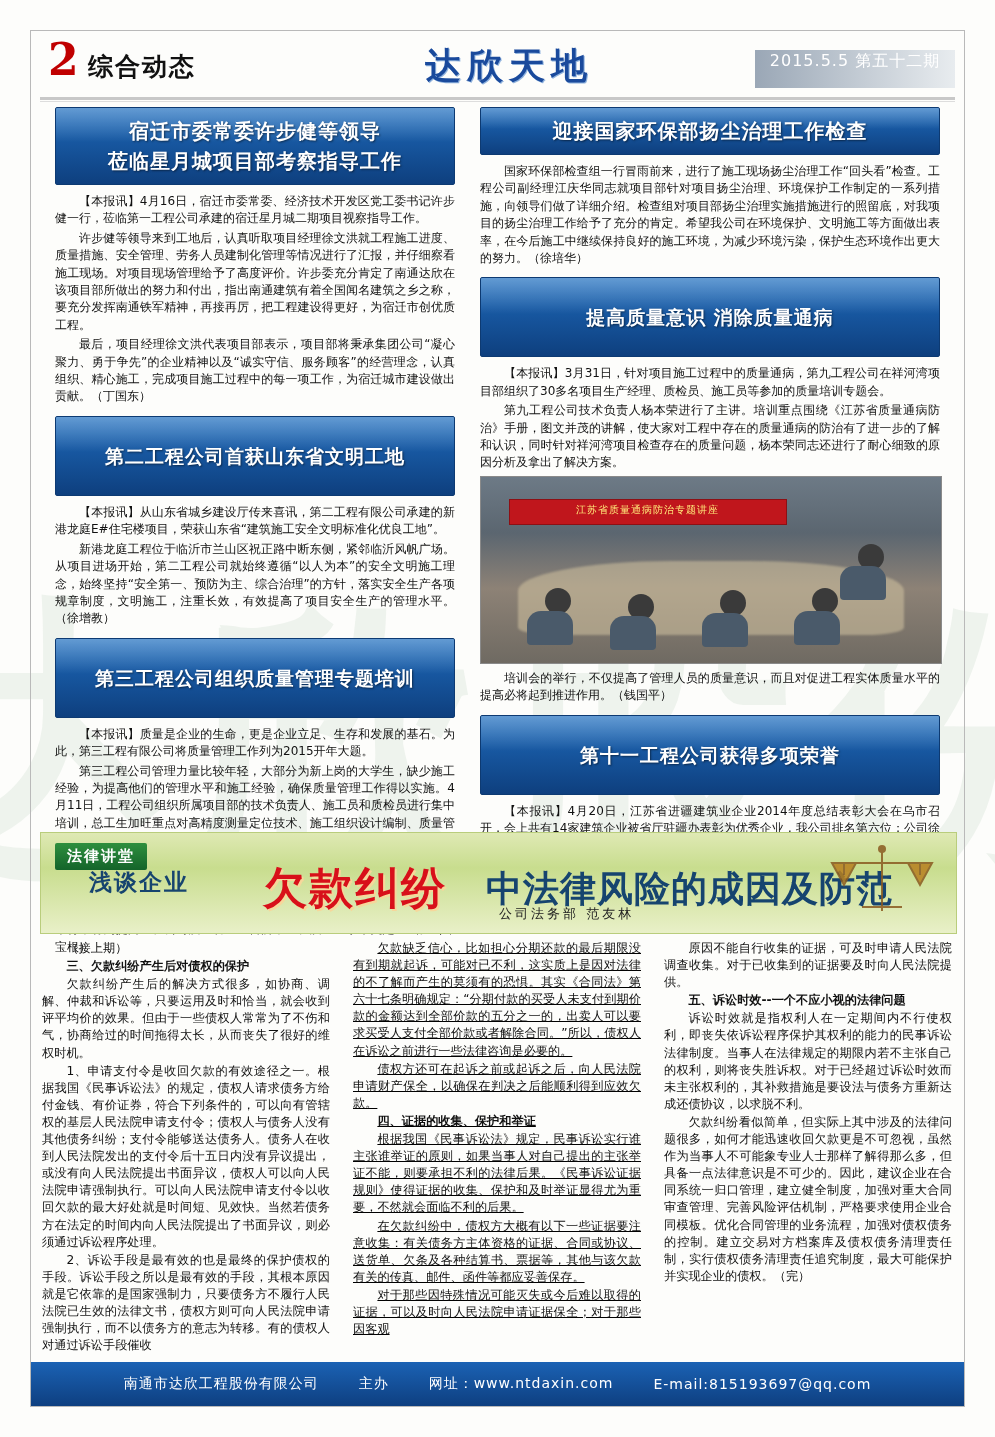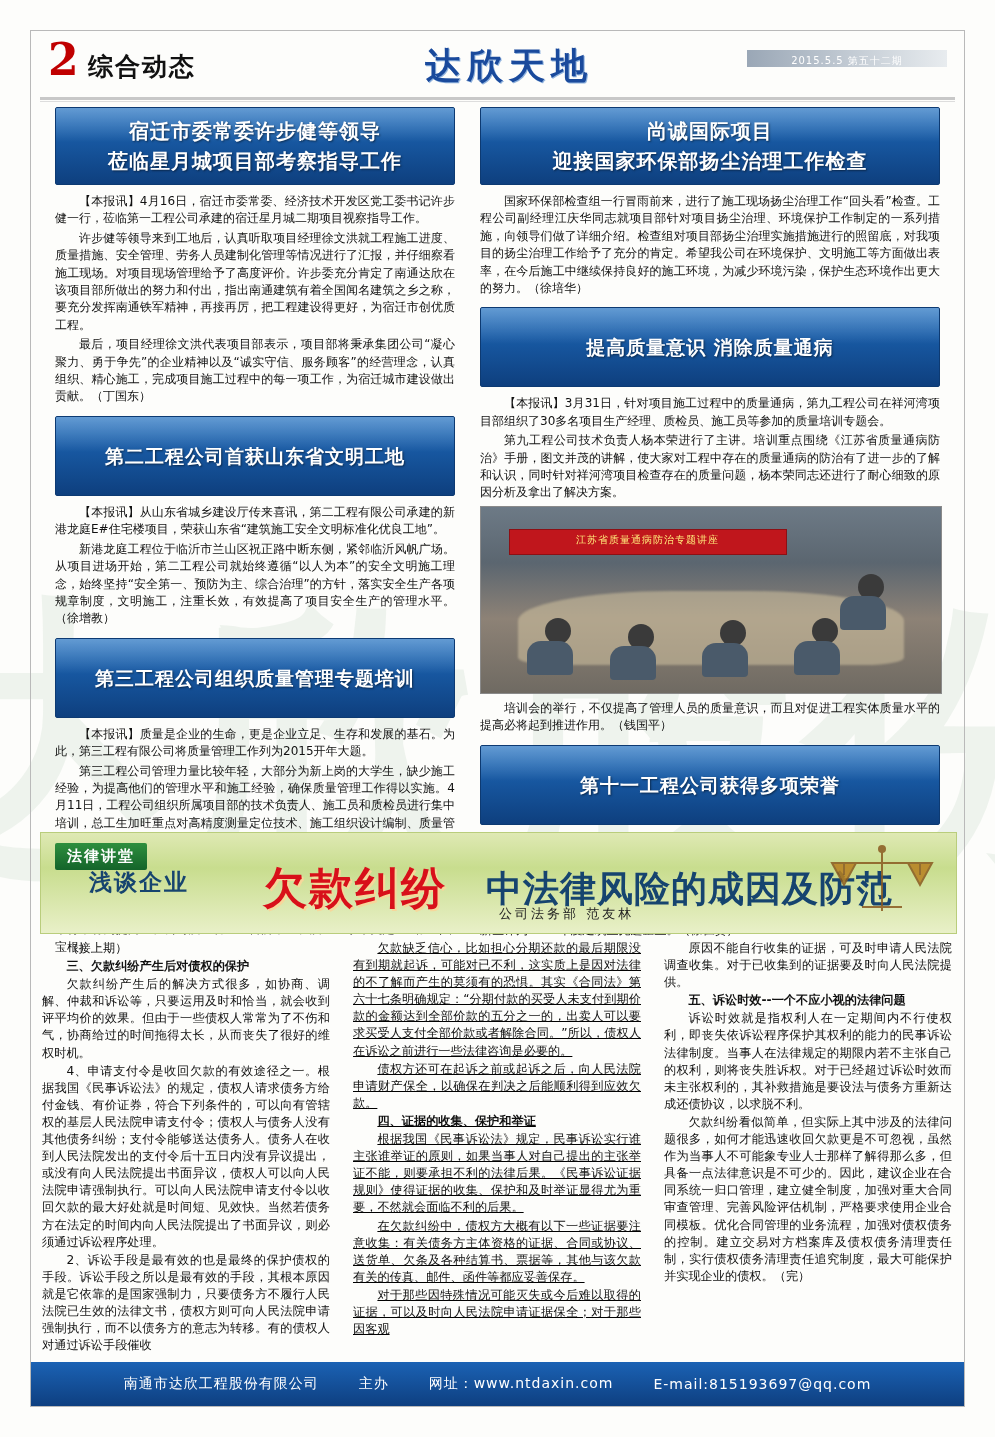--- a/index.html
+++ b/index.html
@@ -46,23 +46,23 @@
     font-family:"DejaVu Sans",sans-serif;
   }
   .paper-logo{
     position:absolute;left:385px;top:0px;
     font-size:36px;font-weight:bold;letter-spacing:6px;
     color:#1a4a9c;
     font-family:"DejaVu Serif","Liberation Serif",serif;
     text-shadow:1px 1px 0 #8fb2dd;
   }
   .date-bar{
-    position:absolute;right:8px;top:8px;width:200px;height:17px;
+    position:absolute;right:0;top:8px;width:200px;height:38px;
     background:linear-gradient(to right,#9aa7b6,#e8ecef);
-    color:#fff;font-size:10px;line-height:22px;text-align:center;
+    color:#fff;font-size:16px;line-height:22px;text-align:center;
     letter-spacing:1px;
   }
   .rule{
     position:absolute;left:40px;right:40px;top:97px;height:3px;
     background:#c8c8c8;
   }
   .rule:after{content:"";position:absolute;left:0;right:0;top:4px;height:1px;background:#ddd;}
 
   
   .col{
@@ -259,21 +259,20 @@
       <p class="tx">通过对技术管理岗位同志的培训，尤其是年青的同志，让他们知道了在平时工作中需要做什么、应采取什么方式、达到什么样的质量标准。培训的举行，将为提高工程公司质量管理上台阶，工程质量上水平奠定基础。（谭宝根）</p>
     </div>
 
   </div>
 
   <div class="col col-right">
 
     <div class="block">
       <div class="banner two-line">
         <div class="bt">
-          <div>尚诚国际项目</div>
           <div>迎接国家环保部扬尘治理工作检查</div>
         </div>
       </div>
       <p class="tx">国家环保部检查组一行冒雨前来，进行了施工现场扬尘治理工作“回头看”检查。工程公司副经理江庆华同志就项目部针对项目扬尘治理、环境保护工作制定的一系列措施，向领导们做了详细介绍。检查组对项目部扬尘治理实施措施进行的照留底，对我项目的扬尘治理工作给予了充分的肯定。希望我公司在环境保护、文明施工等方面做出表率，在今后施工中继续保持良好的施工环境，为减少环境污染，保护生态环境作出更大的努力。（徐培华）</p>
     </div>
 
     <div class="block">
       <div class="banner one-line">
         <div class="bt">提高质量意识   消除质量通病</div>
       </div>
@@ -324,21 +323,21 @@
       </g>
       <circle cx="60" cy="8" r="4" fill="#8a5a20"></circle>
     </svg>
   </div>
 
   <div class="lawcols">
     <div class="lawcol lc1">
       <p class="contd">（接上期）</p>
       <p class="sub">三、欠款纠纷产生后对债权的保护</p>
       <p>欠款纠纷产生后的解决方式很多，如协商、调解、仲裁和诉讼等，只要运用及时和恰当，就会收到评平均价的效果。但由于一些债权人常常为了不伤和气，协商给过的时间拖得太长，从而丧失了很好的维权时机。</p>
-      <p>4、申请支付令是收回欠款的有效途径之一。根据我国《民事诉讼法》的规定，债权人请求债务方给付金钱、有价证券，符合下列条件的，可以向有管辖权的基层人民法院申请支付令；债权人与债务人没有其他债务纠纷；支付令能够送达债务人。债务人在收到人民法院发出的支付令后十五日内没有异议提出，或没有向人民法院提出书面异议，债权人可以向人民法院申请强制执行。可以向人民法院申请支付令以收回欠款的最大好处就是时间短、见效快。当然若债务方在法定的时间内向人民法院提出了书面异议，则必须通过诉讼程序处理。</p>
+      <p>1、申请支付令是收回欠款的有效途径之一。根据我国《民事诉讼法》的规定，债权人请求债务方给付金钱、有价证券，符合下列条件的，可以向有管辖权的基层人民法院申请支付令；债权人与债务人没有其他债务纠纷；支付令能够送达债务人。债务人在收到人民法院发出的支付令后十五日内没有异议提出，或没有向人民法院提出书面异议，债权人可以向人民法院申请强制执行。可以向人民法院申请支付令以收回欠款的最大好处就是时间短、见效快。当然若债务方在法定的时间内向人民法院提出了书面异议，则必须通过诉讼程序处理。</p>
       <p>2、诉讼手段是最有效的也是最终的保护债权的手段。诉讼手段之所以是最有效的手段，其根本原因就是它依靠的是国家强制力，只要债务方不履行人民法院已生效的法律文书，债权方则可向人民法院申请强制执行，而不以债务方的意志为转移。有的债权人对通过诉讼手段催收</p>
     </div>
     <div class="lawcol lc2">
       <p>欠款缺乏信心，比如担心分期还款的最后期限没有到期就起诉，可能对已不利，这实质上是因对法律的不了解而产生的莫须有的恐惧。其实《合同法》第六十七条明确规定：“分期付款的买受人未支付到期价款的金额达到全部价款的五分之一的，出卖人可以要求买受人支付全部价款或者解除合同。”所以，债权人在诉讼之前进行一些法律咨询是必要的。</p>
       <p>债权方还可在起诉之前或起诉之后，向人民法院申请财产保全，以确保在判决之后能顺利得到应效欠款。</p>
       <p class="sub">四、证据的收集、保护和举证</p>
       <p>根据我国《民事诉讼法》规定，民事诉讼实行谁主张谁举证的原则，如果当事人对自己提出的主张举证不能，则要承担不利的法律后果。《民事诉讼证据规则》使得证据的收集、保护和及时举证显得尤为重要，不然就会面临不利的后果。</p>
       <p>在欠款纠纷中，债权方大概有以下一些证据要注意收集：有关债务方主体资格的证据、合同或协议、送货单、欠条及各种结算书、票据等，其他与该欠款有关的传真、邮件、函件等都应妥善保存。</p>
       <p>对于那些因特殊情况可能灭失或今后难以取得的证据，可以及时向人民法院申请证据保全；对于那些因客观</p>
     </div>

